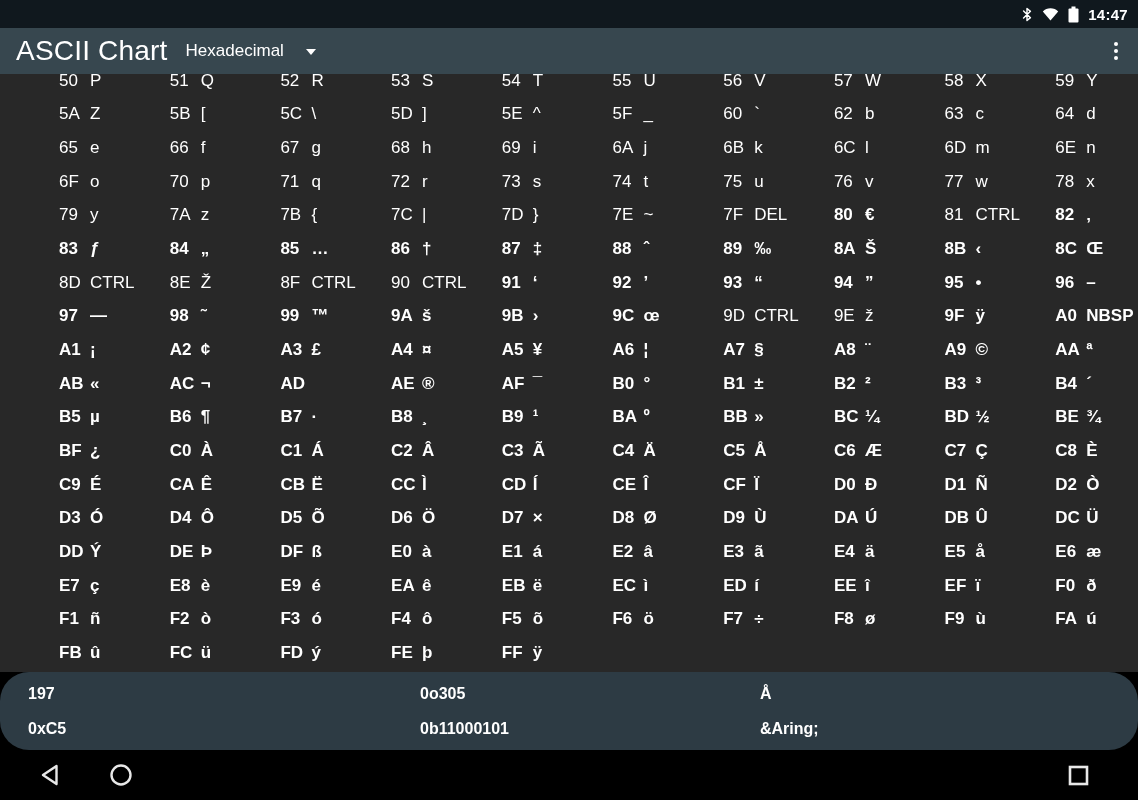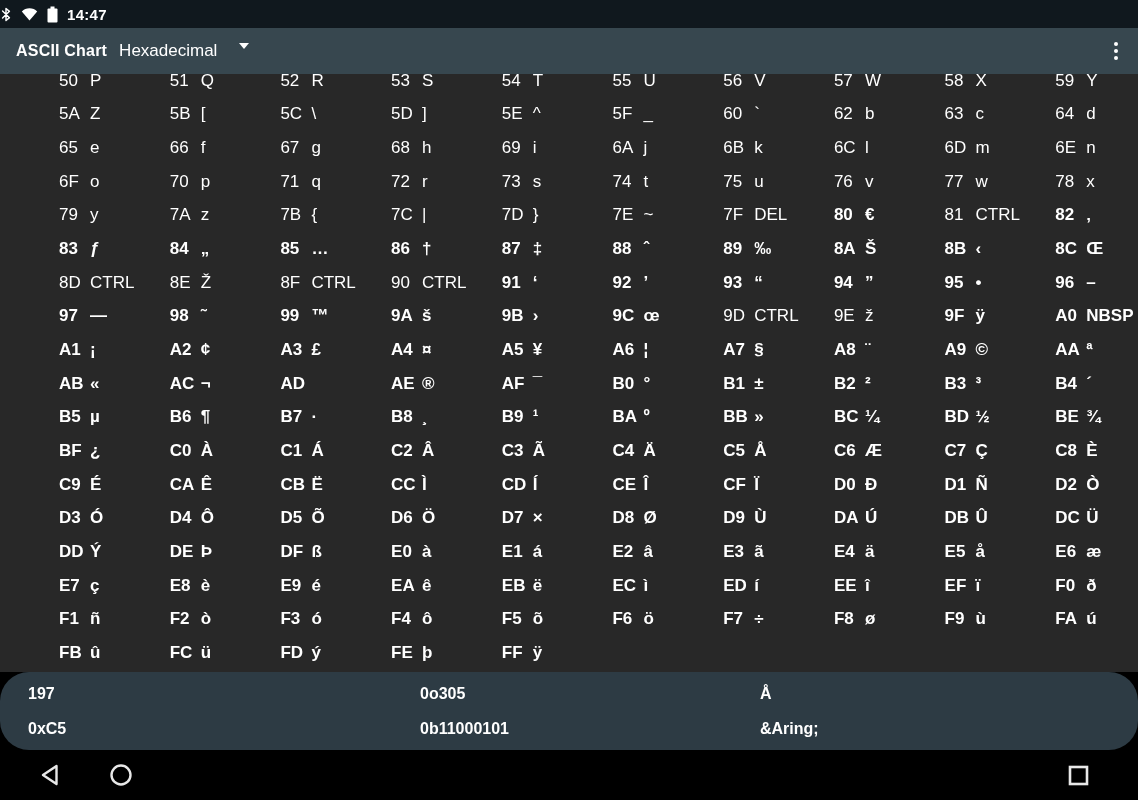--- a/index.html
+++ b/index.html
@@ -7,29 +7,29 @@
     --c-detail:#2d3b44; --c-nav:#000000; --c-text:#ffffff;
   }
   *{margin:0;padding:0;box-sizing:border-box;}
   html,body{width:1138px;height:800px;overflow:hidden;background:#000;
     font-family:"Liberation Sans",sans-serif;color:var(--c-text);}
   .screen{position:relative;width:1138px;height:800px;}
 
   
   .status-bar{position:absolute;top:0;left:0;width:100%;height:28px;
     background:var(--c-status);display:flex;align-items:center;
-    justify-content:flex-start;gap:9px;padding-right:10px;}
+    justify-content:flex-end;gap:9px;padding-right:10px;padding-left:44px;}
   .status-bar .time{font-size:15px;font-weight:700;letter-spacing:.3px;}
   .sicon{display:inline-flex;align-items:center;}
 
   
   .app-bar{position:absolute;top:28px;left:0;width:100%;height:46px;
     background:var(--c-appbar);display:flex;align-items:center;padding:0 16px;}
-  .app-title{font-size:16px;font-weight:700;letter-spacing:.2px;}
-  .mode-select{display:flex;margin-left:12px;cursor:pointer;}
+  .app-title{font-size:28px;font-weight:400;letter-spacing:.2px;}
+  .mode-select{display:flex;align-items:center;margin-left:18px;cursor:pointer;}
   .mode-label{font-size:17px;font-weight:400;}
   .caret{width:0;height:0;border-left:5px solid transparent;
     border-right:5px solid transparent;border-top:6px solid #fff;
     margin-left:22px;margin-top:2px;}
   .overflow{margin-left:auto;display:flex;flex-direction:column;gap:3px;
     padding:6px 4px;cursor:pointer;}
   .overflow i{width:4px;height:4px;border-radius:50%;background:#fff;display:block;}
 
   
   .grid-viewport{position:absolute;top:74px;left:0;width:100%;height:598px;

